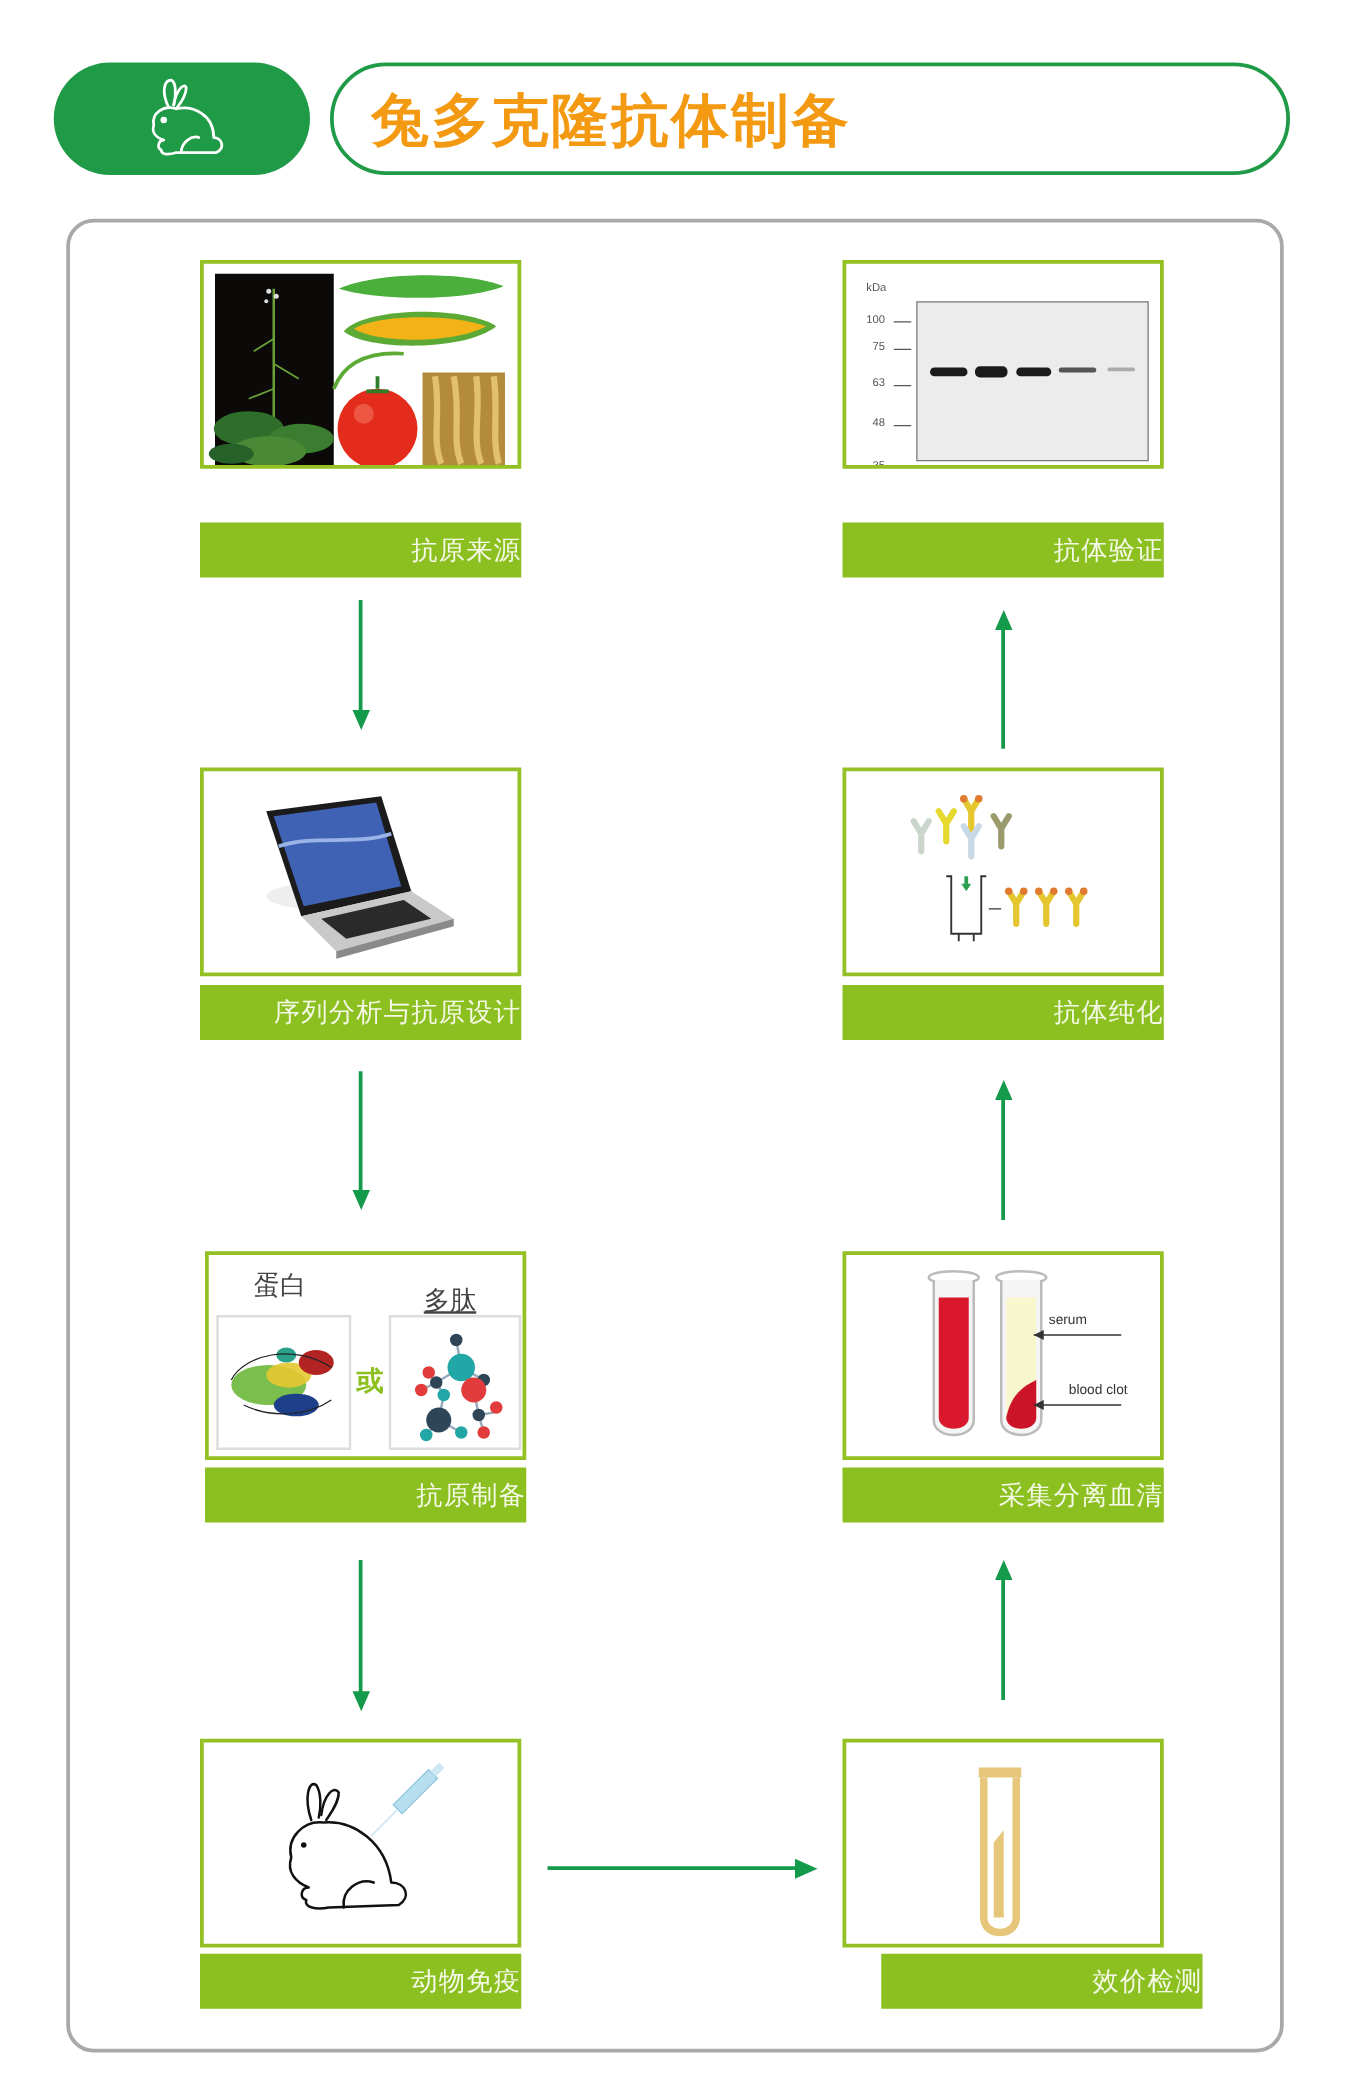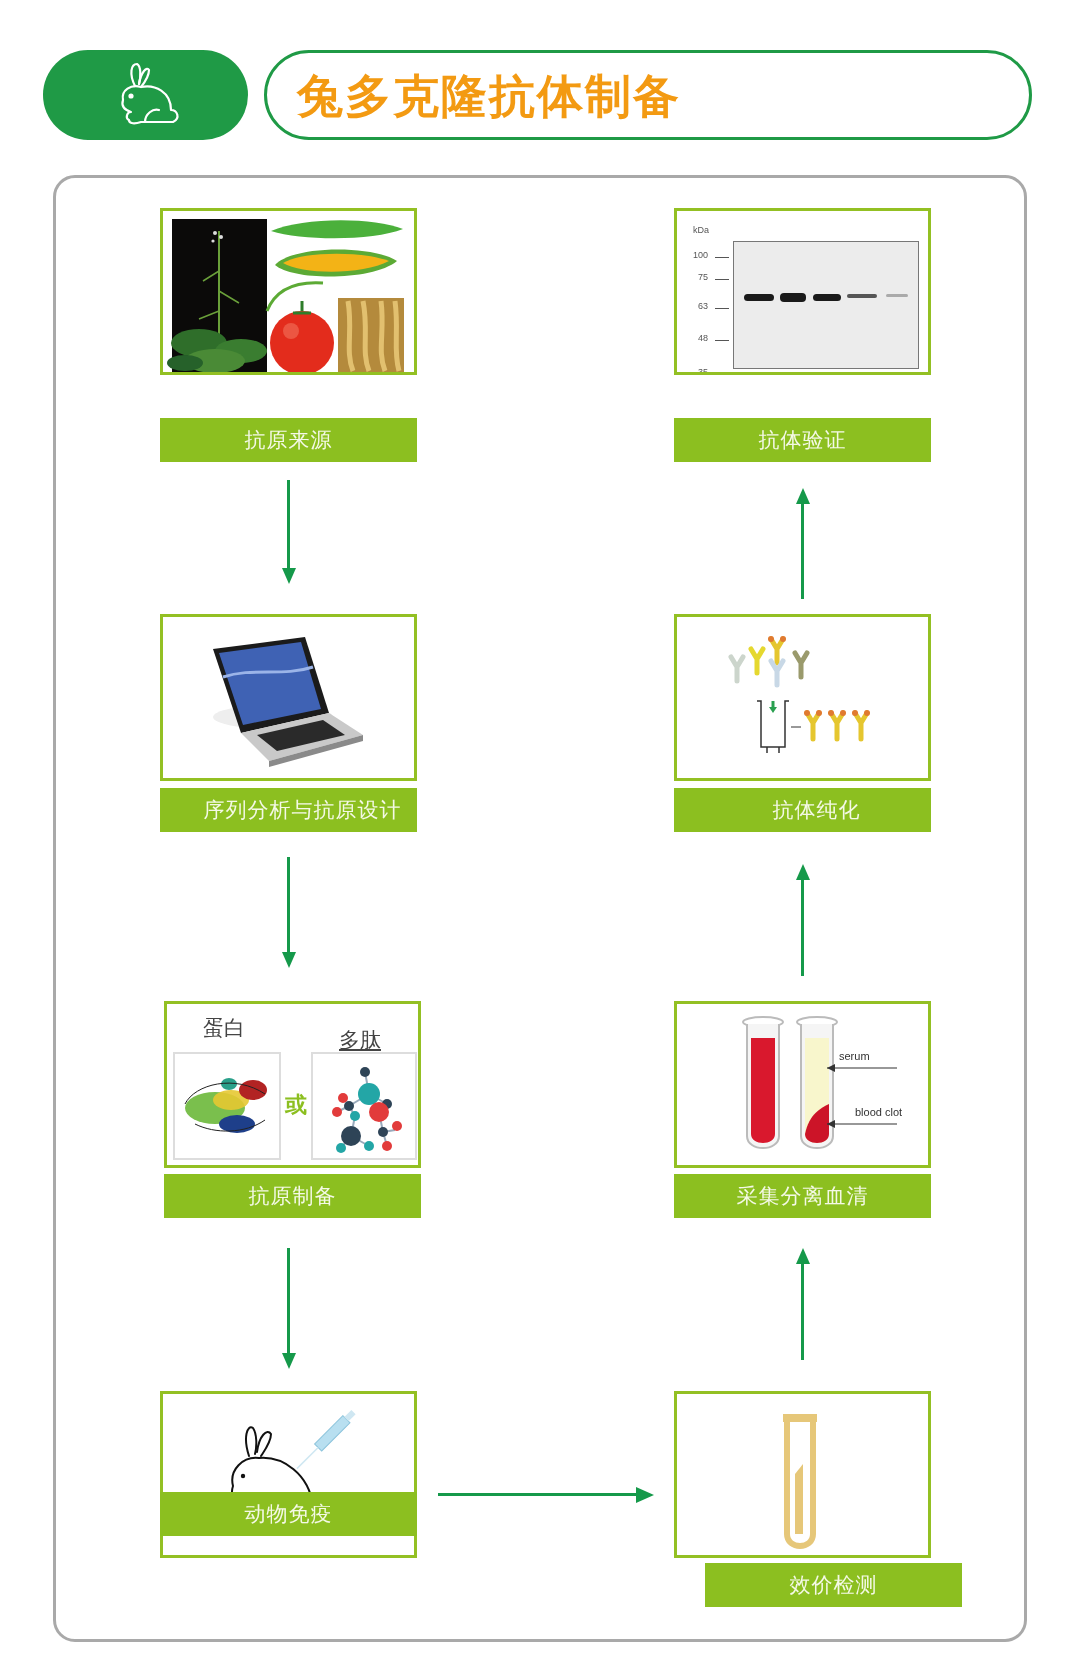--- a/index.html
+++ b/index.html
@@ -8,21 +8,21 @@
 
   
   .hdr-icon-pill { position: absolute; left: 43px; top: 50px; width: 205px; height: 90px; background: #1f9a46; border-radius: 45px; display: flex; align-items: center; justify-content: center; }
   .hdr-title-pill { position: absolute; left: 264px; top: 50px; width: 768px; height: 90px; border: 3px solid #1f9a46; border-radius: 45px; background: #fff; }
   .hdr-title { position: absolute; left: 30px; top: 14px; font-size: 46px; font-weight: bold; color: #f39a12; letter-spacing: 2px; line-height: 58px; }
 
   
   .frame { position: absolute; left: 53px; top: 175px; width: 974px; height: 1467px; border: 3px solid #a9a9a9; border-radius: 22px; background: #fff; }
 
   .card { position: absolute; width: 257px; height: 167px; border: 3px solid #93c023; background: #fff; overflow: hidden; }
-  .label { position: absolute; width: 257px; height: 44px; background: #8cbf20; color: #f4f9e6; font-size: 21px; text-align: center; line-height: 44px; letter-spacing: 1px; }
+  .label { position: absolute; width: 257px; height: 44px; background: #8cbf20; color: #f4f9e6; font-size: 21px; text-align: right; line-height: 44px; letter-spacing: 1px; }
 
   .arrow-v, .arrow-h { position: absolute; background: #15994a; }
   .arrow-v { width: 3px; }
   .arrow-h { height: 3px; }
   .head-down { position: absolute; width: 0; height: 0; border-left: 7px solid transparent; border-right: 7px solid transparent; border-top: 16px solid #15994a; }
   .head-up { position: absolute; width: 0; height: 0; border-left: 7px solid transparent; border-right: 7px solid transparent; border-bottom: 16px solid #15994a; }
   .head-right { position: absolute; width: 0; height: 0; border-top: 8px solid transparent; border-bottom: 8px solid transparent; border-left: 18px solid #15994a; }
 
   .wb-tick { position: absolute; font-size: 9px; color: #555; font-family: "Liberation Sans", sans-serif; }
   .wb-tickline { position: absolute; height: 1px; width: 14px; background: #555; }
@@ -149,21 +149,21 @@
       <path d="M112 132 C 110 118, 124 108, 136 112"></path>
     </g>
     <circle cx="80" cy="82" r="2.2" fill="#111"></circle>
     <g transform="rotate(-45 170 40)">
       <rect x="150" y="34" width="40" height="10" fill="#b8dff0" stroke="#8cc4dc" stroke-width="1"></rect>
       <line x1="150" y1="39" x2="120" y2="39" stroke="#cfe7f2" stroke-width="1.5"></line>
       <rect x="190" y="36" width="10" height="6" fill="#cfe7f2"></rect>
     </g>
   </svg>
 </div>
-<div class="label" style="left:160px; top:1492px;">动物免疫</div>
+<div class="label" style="left:160px; top:1563px;">动物免疫</div>
 
 <div class="card" style="left:674px; top:1391px;">
   <svg width="251" height="161" viewBox="0 0 251 161">
     <rect x="106" y="20" width="34" height="8" fill="#e6c779"></rect>
     <path d="M110 28 L110 140 C 110 156, 136 156, 136 140 L136 28" fill="none" stroke="#e6c779" stroke-width="6"></path>
     <path d="M118 80 L126 70 L126 140 L118 140 Z" fill="#e6c779"></path>
   </svg>
 </div>
 <div class="label" style="left:674px; top:1563px;margin-left:31px;">效价检测</div>
 

